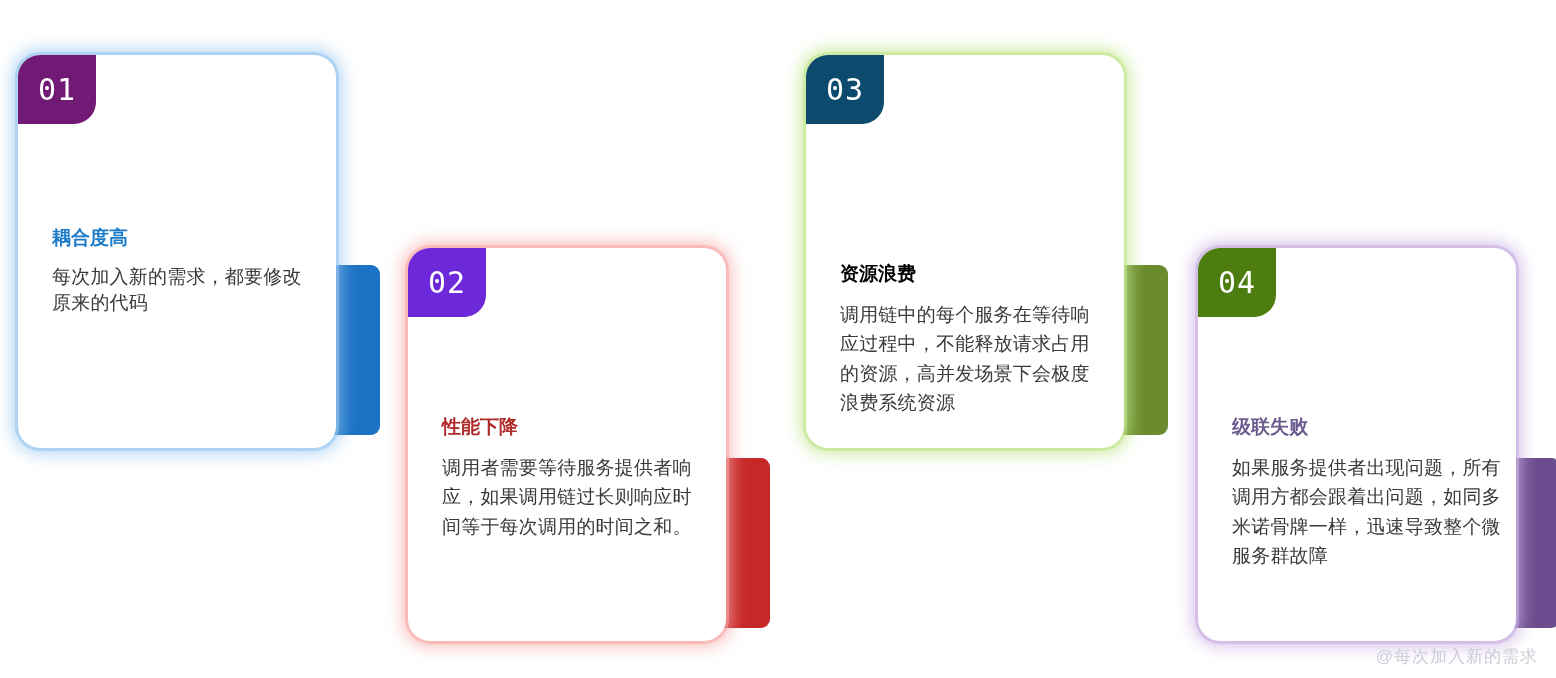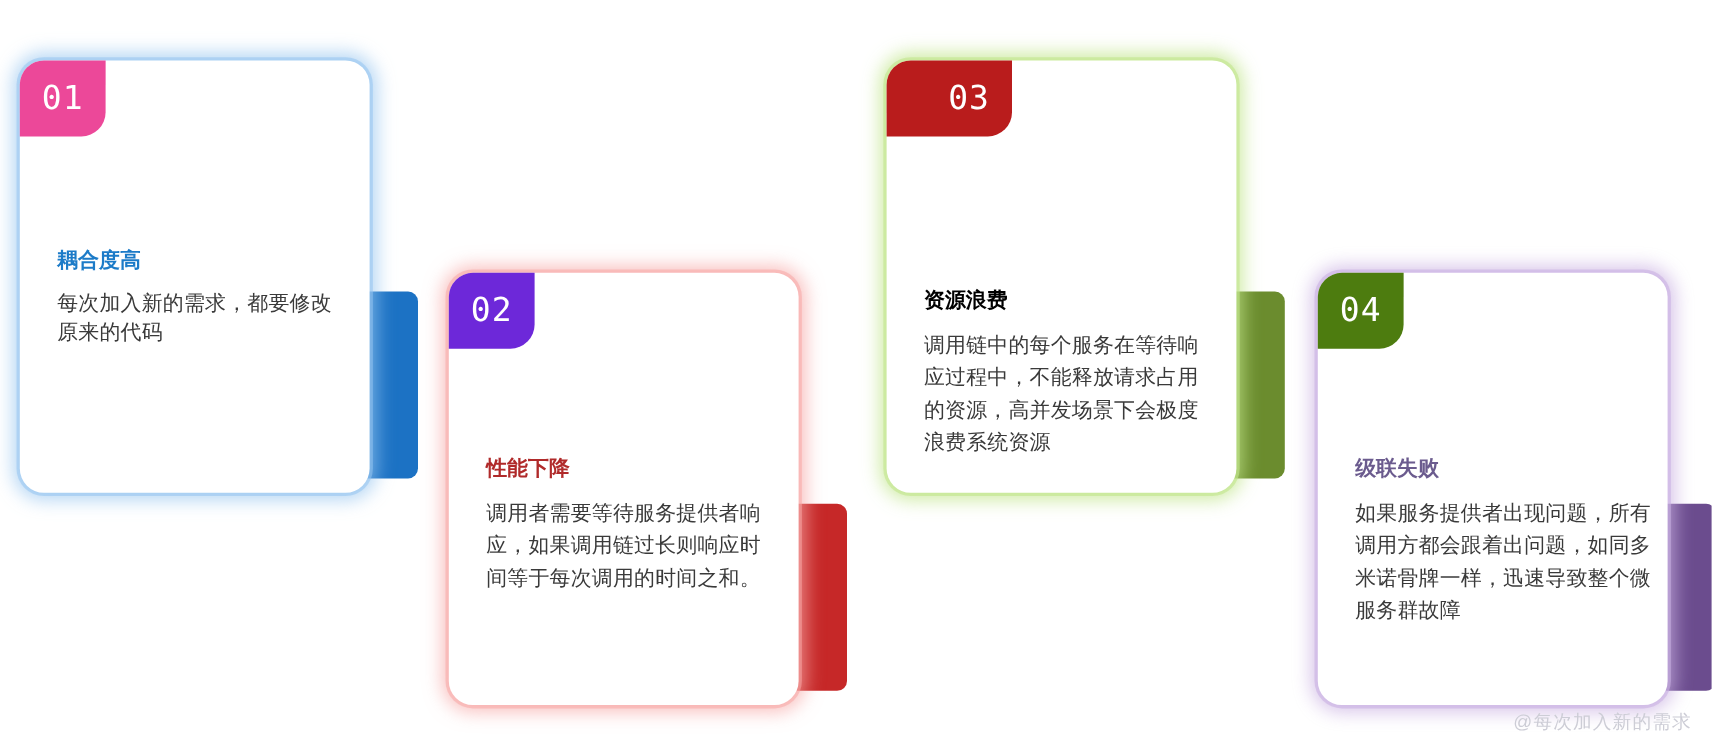--- a/index.html
+++ b/index.html
@@ -91,21 +91,21 @@
   }
 
   
   
   #card-1 { left: 18px;  top: 55px;  width: 318px; height: 393px; }
   #card-1 .tab { left: 290px; top: 210px; width: 72px; height: 170px; background: #1C72C4; }
   #card-1 .panel {
     box-shadow: 0 0 0 3px rgba(150,196,240,0.55),
                 0 0 16px 6px rgba(150,196,240,0.70);
   }
-  #card-1 .badge { background: #ec4899; }
+  #card-1 .badge { background: #701a75; }
   #card-1 .content { left: 34px; top: 172px; right: 18px; }
   #card-1 .card-title { color: #1C7BC8; }
   #card-1 .card-desc { line-height: 1.38; }
 
   
   #card-2 { left: 408px; top: 248px; width: 318px; height: 393px; }
   #card-2 .tab { left: 290px; top: 210px; width: 72px; height: 170px; background: #C62828; }
   #card-2 .panel {
     box-shadow: 0 0 0 3px rgba(247,168,166,0.55),
                 0 0 16px 6px rgba(247,168,166,0.72);
@@ -114,21 +114,21 @@
   #card-2 .content { left: 34px; top: 168px; right: 16px; }
   #card-2 .card-title { color: #B02A2A; }
 
   
   #card-3 { left: 806px; top: 55px; width: 318px; height: 393px; }
   #card-3 .tab { left: 290px; top: 210px; width: 72px; height: 170px; background: #6B8C2E; }
   #card-3 .panel {
     box-shadow: 0 0 0 3px rgba(193,230,140,0.60),
                 0 0 16px 6px rgba(193,230,140,0.78);
   }
-  #card-3 .badge { background: #b91c1c; padding-left: 36px; }
+  #card-3 .badge { background: #0c4a6e; }
   #card-3 .content { left: 34px; top: 208px; right: 16px; }
   #card-3 .card-title { color: #000000; }
 
   
   #card-4 { left: 1198px; top: 248px; width: 318px; height: 393px; }
   #card-4 .tab { left: 290px; top: 210px; width: 72px; height: 170px; background: #6B4C8E; }
   #card-4 .panel {
     box-shadow: 0 0 0 3px rgba(201,176,226,0.60),
                 0 0 16px 6px rgba(201,176,226,0.75);
   }

